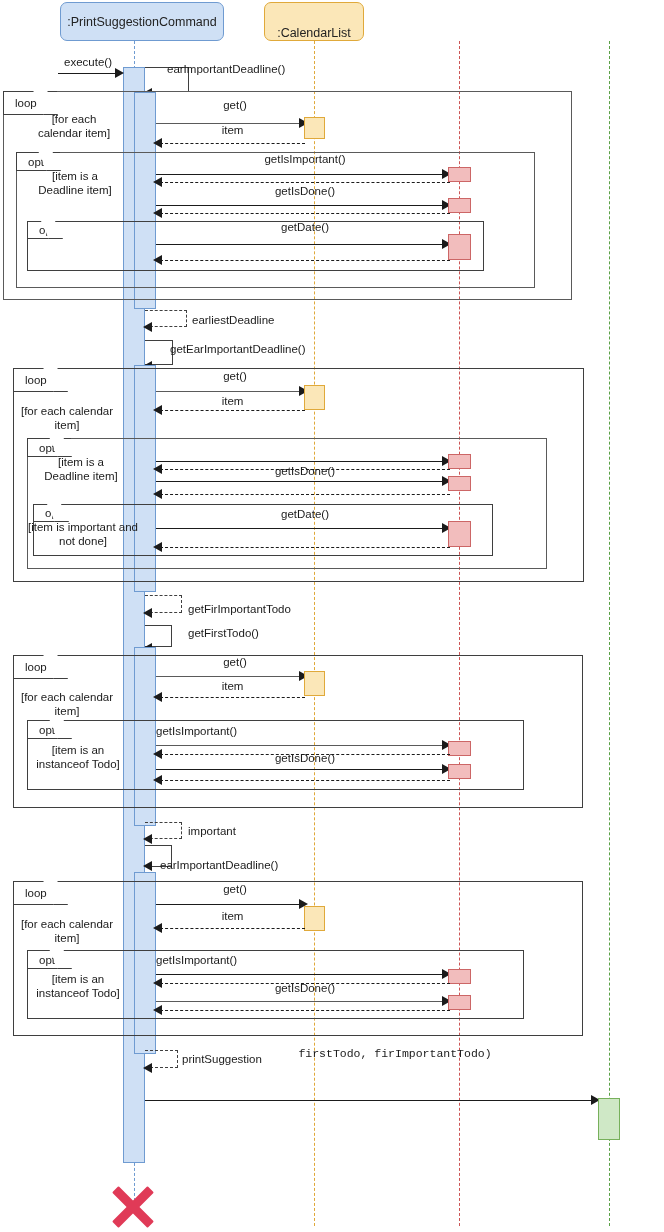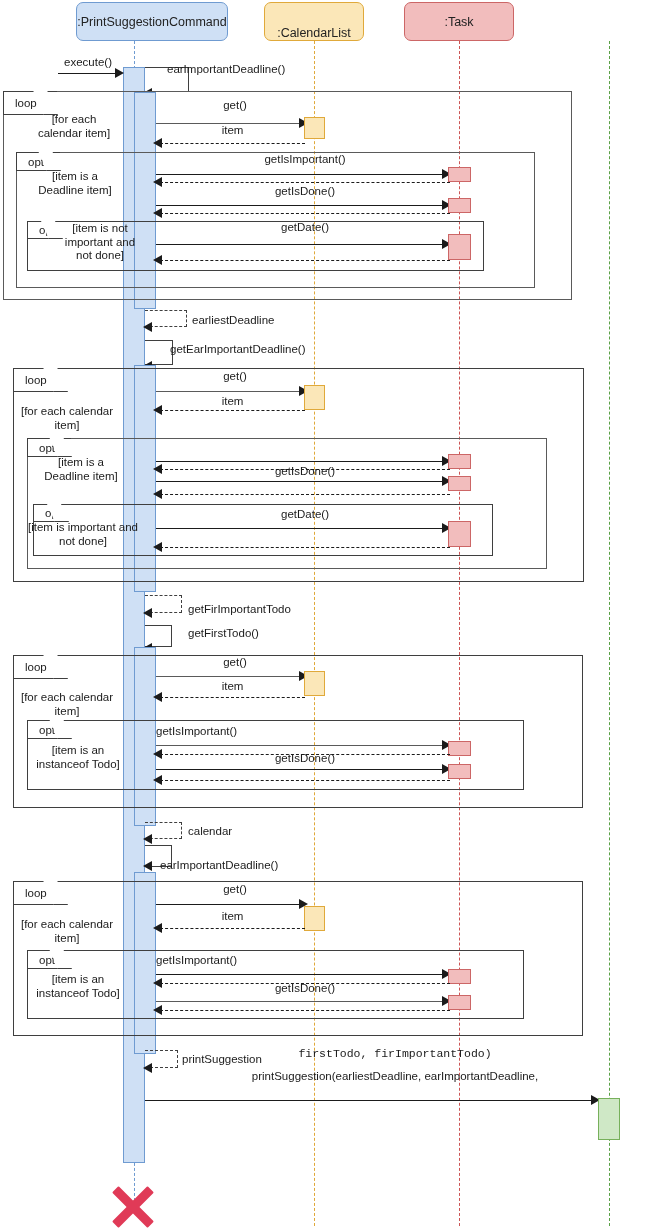--- a/index.html
+++ b/index.html
@@ -37,28 +37,25 @@
 </head>
 <body>
 
 <div id="stage">
 
   <div class="lifeline-line" style="left:134px;top:41px;height:1160px;border-left-color:#6f9bd1;"></div>
   <div class="lifeline-line" style="left:314px;top:41px;height:1185px;border-left-color:#e0a93a;"></div>
   <div class="lifeline-line" style="left:459px;top:41px;height:1185px;border-left-color:#cc5555;"></div>
   <div class="lifeline-line" style="left:609px;top:41px;height:1185px;border-left-color:#5aa046;"></div>
 
-  <div class="lifeline-head" style="left:76px;top:2px;width:152px;height:39px;background:#cfe0f5;border-color:#6f9bd1;">
+  <div class="lifeline-head" style="left:60px;top:2px;width:164px;height:39px;background:#cfe0f5;border-color:#6f9bd1;">
     <span>:PrintSuggestionCommand</span>
   </div>
   <div class="lifeline-head" style="left:264px;top:2px;width:100px;height:39px;background:#fbe7b8;border-color:#e0a93a;align-items:flex-end;">
     <span>:CalendarList</span>
-  </div>
-  <div class="lifeline-head" style="left:404px;top:2px;width:110px;height:39px;background:#f2bdbd;border-color:#cc6666;">
-    <span>:Task</span>
   </div>
 
   <div class="act" style="left:123px;top:67px;width:22px;height:1096px;background:#cfe0f5;border-color:#6f9bd1;"></div>
 
   <div class="arrow-line solid" style="left:58px;top:73px;width:58px;"></div>
   <div class="arrowhead right" style="left:115px;top:68px;"></div>
   <div class="msg-label" style="left:58px;top:56px;width:60px;">execute()</div>
 
   <div class="selfcall" style="left:145px;top:67px;width:44px;height:25px;"></div>
   <div class="arrowhead left" style="left:143px;top:88px;"></div>
@@ -97,21 +94,20 @@
   <div class="arrow-line solid" style="left:156px;top:205px;width:288px;"></div>
   <div class="arrowhead right" style="left:442px;top:200px;"></div>
   <div class="act" style="left:448px;top:198px;width:23px;height:15px;background:#f2bdbd;border-color:#cc6666;"></div>
   <div class="arrow-line dashed" style="left:160px;top:213px;width:290px;"></div>
   <div class="arrowhead left" style="left:153px;top:208px;"></div>
 
   <div class="frame" style="left:27px;top:221px;width:457px;height:50px;"></div>
   <div class="frame-tab" style="left:27px;top:221px;width:35px;height:18px;">
     <span>opt</span>
   </div>
-  <div class="frame-cond" style="left:58px;top:222px;width:84px;">[item is not important and not done]</div>
 
   <div class="msg-label" style="left:160px;top:221px;width:290px;">getDate()</div>
   <div class="arrow-line solid" style="left:156px;top:244px;width:288px;"></div>
   <div class="arrowhead right" style="left:442px;top:239px;"></div>
   <div class="act" style="left:448px;top:234px;width:23px;height:26px;background:#f2bdbd;border-color:#cc6666;"></div>
   <div class="arrow-line dashed" style="left:160px;top:260px;width:290px;"></div>
   <div class="arrowhead left" style="left:153px;top:255px;"></div>
 
   <div class="selfcall dashed" style="left:145px;top:310px;width:42px;height:17px;"></div>
   <div class="arrowhead left" style="left:143px;top:322px;"></div>
@@ -208,21 +204,21 @@
 
   <div class="msg-label" style="left:160px;top:752px;width:290px;">getIsDone()</div>
   <div class="arrow-line solid" style="left:156px;top:769px;width:288px;"></div>
   <div class="arrowhead right" style="left:442px;top:764px;"></div>
   <div class="act" style="left:448px;top:764px;width:23px;height:15px;background:#f2bdbd;border-color:#cc6666;"></div>
   <div class="arrow-line dashed" style="left:160px;top:780px;width:290px;"></div>
   <div class="arrowhead left" style="left:153px;top:775px;"></div>
 
   <div class="selfcall dashed" style="left:145px;top:822px;width:37px;height:17px;"></div>
   <div class="arrowhead left" style="left:143px;top:834px;"></div>
-  <div class="msg-label" style="left:188px;top:825px;width:100px;text-align:left;">calendar</div>
+  <div class="msg-label" style="left:188px;top:825px;width:100px;text-align:left;">important</div>
 
   <div class="selfcall" style="left:145px;top:845px;width:27px;height:22px;"></div>
   <div class="arrowhead left" style="left:143px;top:861px;"></div>
   <div class="msg-label" style="left:160px;top:859px;width:150px;text-align:left;">earImportantDeadline()</div>
 
   <div class="act" style="left:134px;top:872px;width:22px;height:182px;background:#cfe0f5;border-color:#6f9bd1;"></div>
 
   <div class="frame" style="left:13px;top:881px;width:570px;height:155px;"></div>
   <div class="frame-tab" style="left:13px;top:881px;width:54px;height:24px;">
     <span>loop</span>
@@ -254,21 +250,20 @@
   <div class="arrow-line solidgrey" style="left:156px;top:1001px;width:288px;"></div>
   <div class="arrowhead right" style="left:442px;top:996px;"></div>
   <div class="act" style="left:448px;top:995px;width:23px;height:15px;background:#f2bdbd;border-color:#cc6666;"></div>
   <div class="arrow-line dashed" style="left:160px;top:1010px;width:290px;"></div>
   <div class="arrowhead left" style="left:153px;top:1005px;"></div>
 
   <div class="selfcall dashed" style="left:145px;top:1050px;width:33px;height:18px;"></div>
   <div class="arrowhead left" style="left:143px;top:1063px;"></div>
   <div class="msg-label" style="left:182px;top:1053px;width:120px;text-align:left;">printSuggestion</div>
 
-  <div class="msg-label" style="left:185px;top:1070px;width:420px;">printSuggestion(earliestDeadline, earImportantDeadline,</div>
   <div class="msg-label" style="left:185px;top:1047px;width:420px;font-family:Liberation Mono, monospace;">firstTodo, firImportantTodo)</div>
   <div class="arrow-line solid" style="left:145px;top:1100px;width:448px;"></div>
   <div class="arrowhead right" style="left:591px;top:1095px;"></div>
   <div class="act" style="left:598px;top:1098px;width:22px;height:42px;background:#cfe8c6;border-color:#77b05b;"></div>
 
   <div class="xmark" style="left:108px;top:1182px;width:50px;height:50px;">
     <span class="a"></span>
       <span class="b"></span>
   </div>
 

